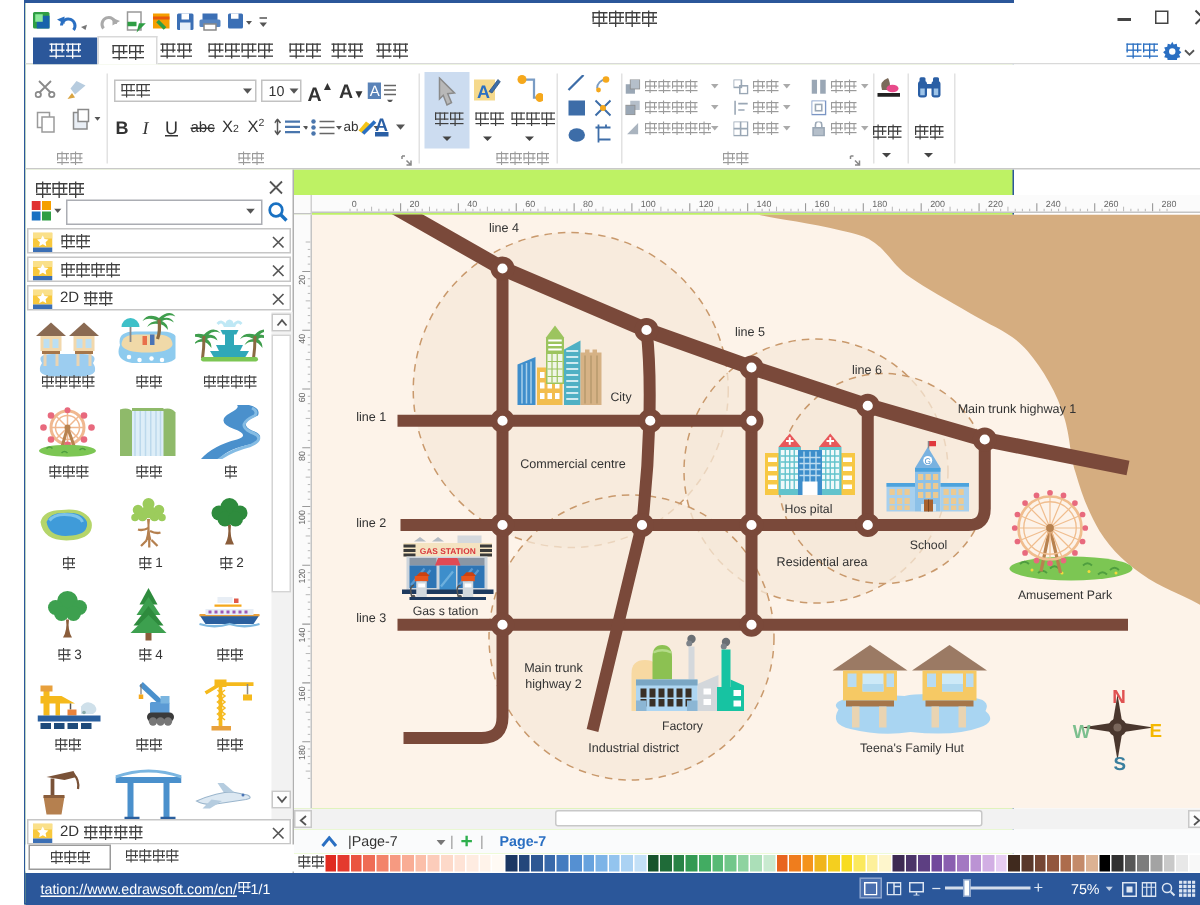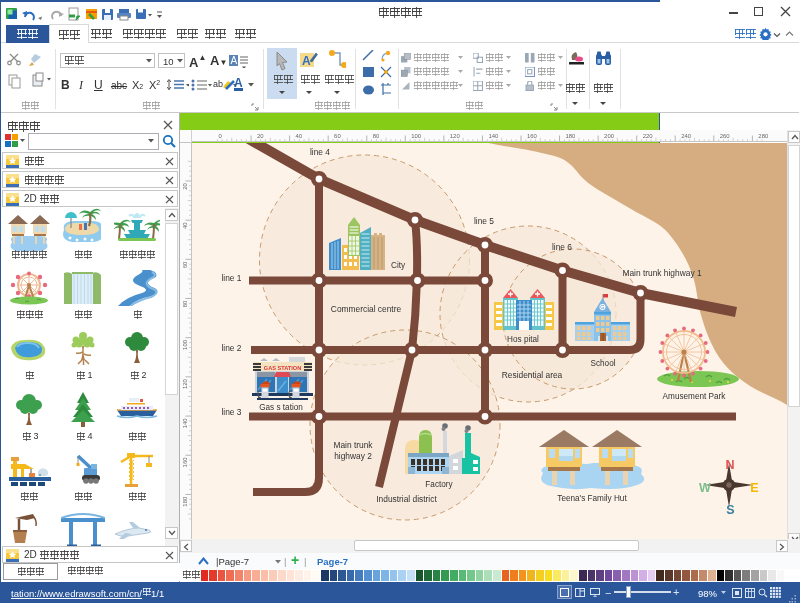--- a/index.html
+++ b/index.html
@@ -1,15 +1,15 @@
 <!DOCTYPE html>
 <html><head><meta charset="utf-8"><style>
 *{margin:0;padding:0;box-sizing:border-box;font-family:"Liberation Sans",sans-serif;}
 html,body{width:800px;height:603px;overflow:hidden;background:#fff;}
-#win{position:absolute;left:0;top:0;width:660px;height:603px;border:1px solid #2b579a;border-top:2px solid #2b579a;background:#84cc16;}
+#win{position:absolute;left:16px;top:0;width:660px;height:603px;border:1px solid #2b579a;border-top:2px solid #2b579a;background:#bef264;}
 .abs{position:absolute;}
 .k{display:inline-block;vertical-align:top;margin:0 .5px;}
 .kt{font-size:0;line-height:1;display:inline-block;vertical-align:top;white-space:nowrap;}
 .k11{width:10px;height:10.5px;}
 .k10{width:9px;height:9.5px;}
 .k9{width:8px;height:8.5px;}
 .kd{background:
  linear-gradient(#3f3f3f,#3f3f3f) 46% 0/9% 100% no-repeat,
  linear-gradient(#3f3f3f,#3f3f3f) 0 8%/100% 9% no-repeat,
  linear-gradient(#3f3f3f,#3f3f3f) 0 46%/100% 9% no-repeat,
@@ -1305,21 +1305,21 @@
         <path d="M5,0.5 v8 M5,3 h4.5" stroke="#dce5f2"></path>
       </svg>
 <svg class="abs" style="left:589px;top:6px" width="10" height="9" viewBox="0 0 10 9">
         <rect x="0.5" y="0.5" width="9" height="6" fill="none" stroke="#dce5f2"></rect>
         <path d="M5,7 v2 M3,9 h4" stroke="#dce5f2"></path>
       </svg>
 <div class="abs" style="left:604px;top:5px;font-size:11px;color:#dce5f2;">−</div>
 <div class="abs" style="left:613px;top:9.5px;width:57px;height:1.5px;background:#d4ddeb;"></div>
 <div class="abs" style="left:625px;top:4px;width:4.5px;height:12px;background:#fff;border:1px solid #8aa3cc;"></div>
 <div class="abs" style="left:672px;top:4.5px;font-size:11px;color:#dce5f2;">+</div>
-<div class="abs" style="left:697px;top:6px;font-size:9.5px;color:#fff;">98%</div>
+<div class="abs" style="left:697px;top:6px;font-size:9.5px;color:#fff;">75%</div>
 <svg class="abs" style="left:720px;top:9px" width="6" height="5" viewBox="0 0 6 5">
         <path d="M0,0 l2.5,3 2.5,-3" fill="#c2cfe3"></path>
       </svg>
 <svg class="abs" style="left:731px;top:6px" width="10" height="10" viewBox="0 0 10 10">
         <rect x="0.5" y="0.5" width="9" height="9" fill="none" stroke="#dce5f2"></rect>
         <rect x="3" y="3" width="4" height="4" fill="#dce5f2"></rect>
       </svg>
 <svg class="abs" style="left:744px;top:6px" width="10" height="10" viewBox="0 0 10 10">
         <rect x="0.5" y="0.5" width="9" height="9" fill="none" stroke="#dce5f2"></rect>
         <path d="M0.5,3.5 h9 M3.5,0.5 v9 M6.5,0.5 v9" stroke="#dce5f2" stroke-width=".8"></path>

